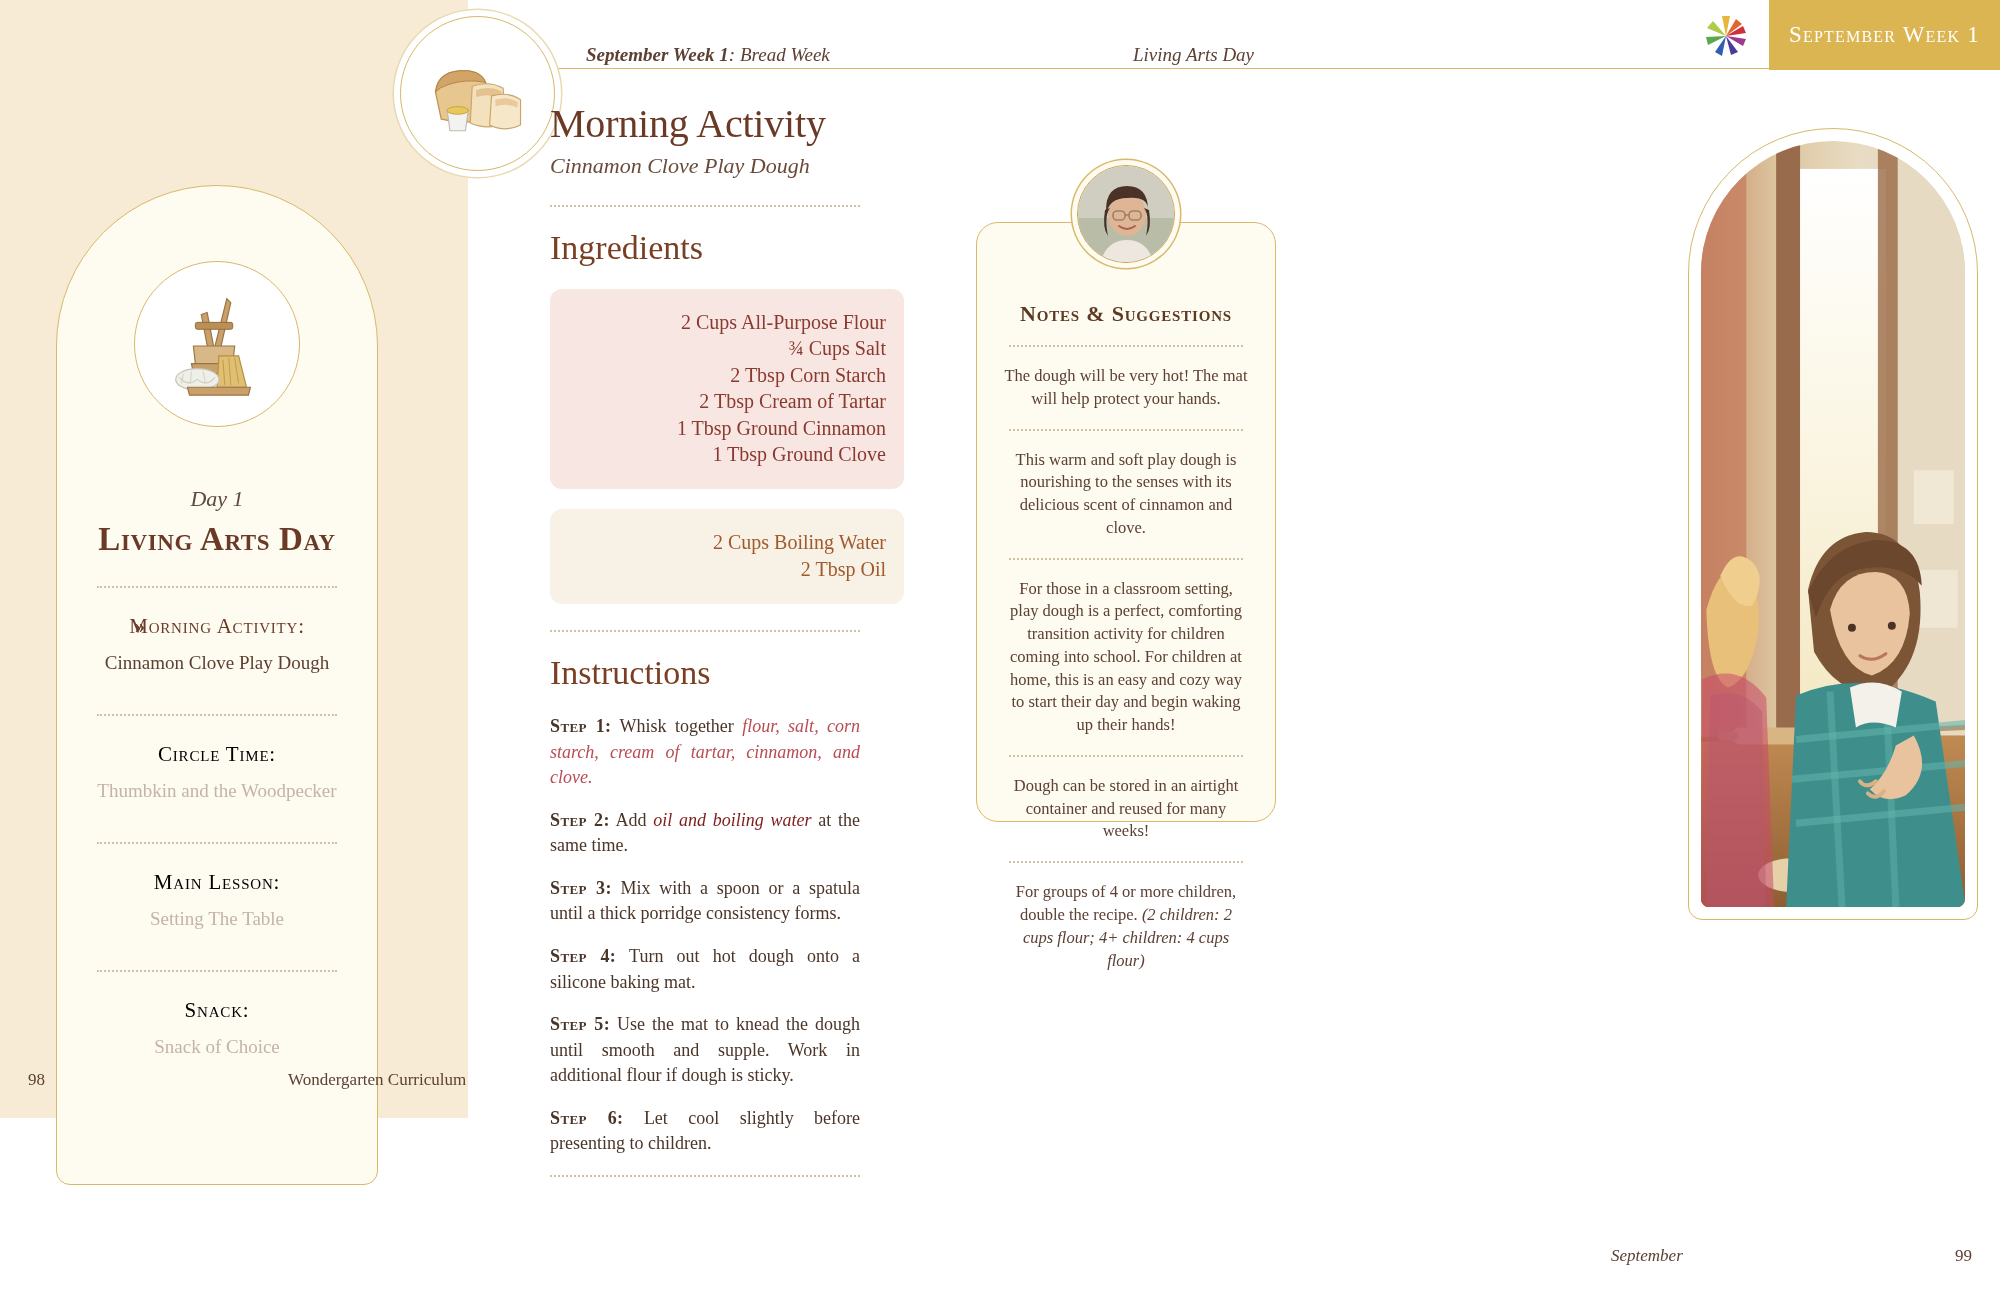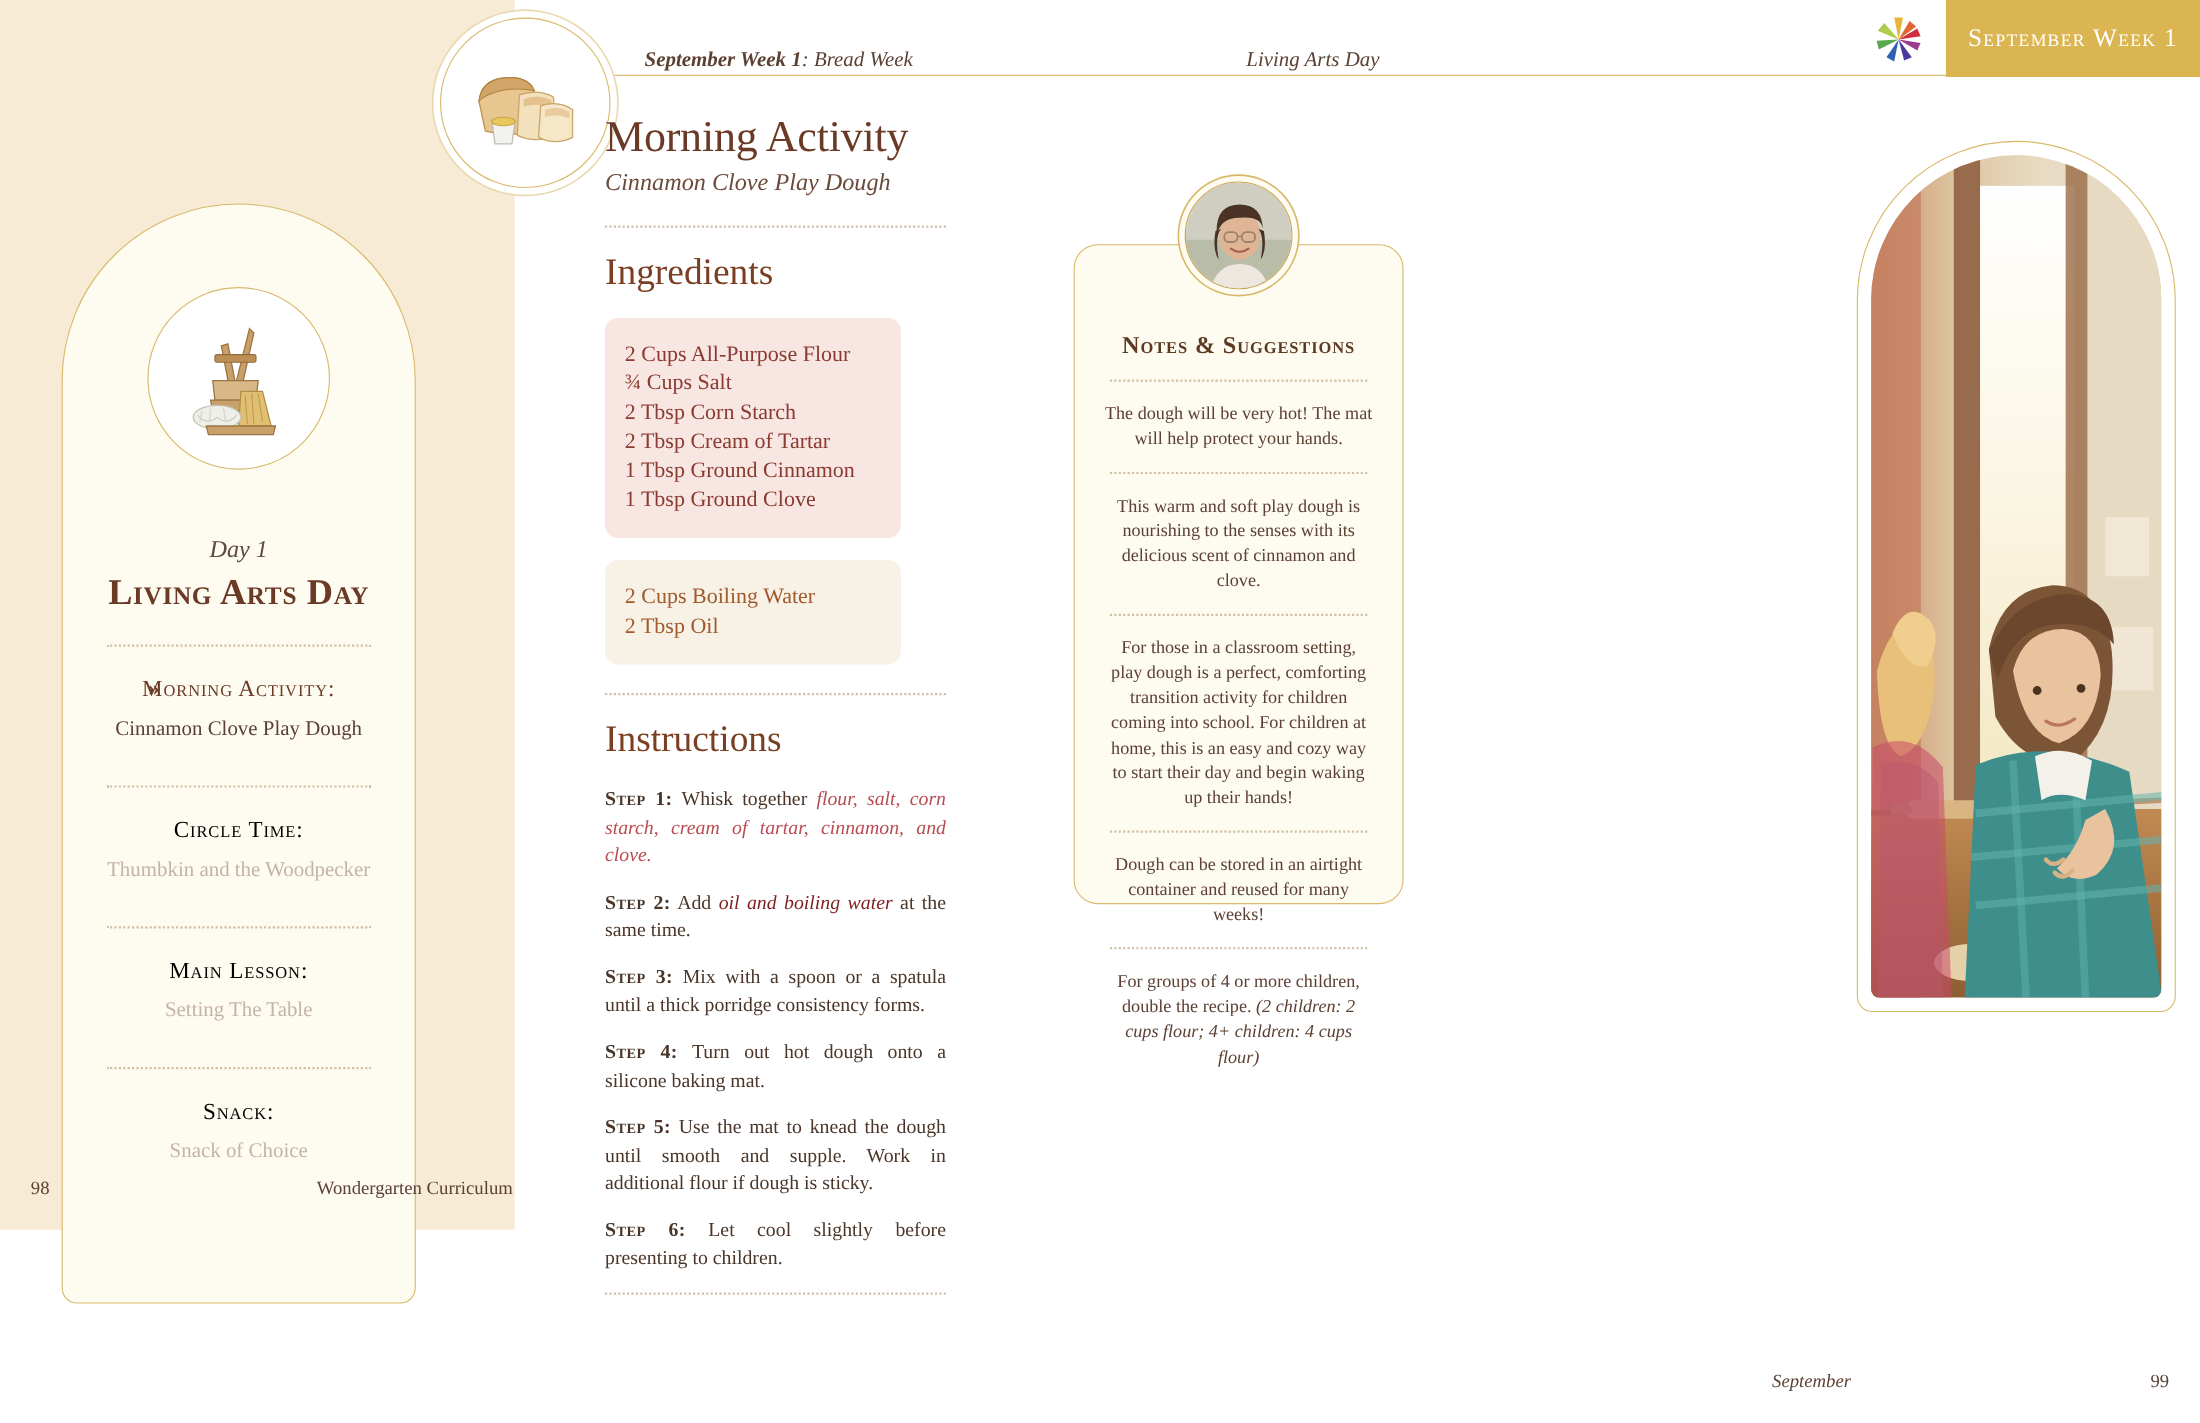--- a/index.html
+++ b/index.html
@@ -175,23 +175,24 @@
   }
   .sec-head {
     margin-top: 22px;
     font-size: 34px;
     color: #7A3E22;
     font-weight: 400;
   }
 
   .ing-box {
     margin-top: 22px;
-    width: 269px;
+    width: 354px;
     border-radius: 12px;
     padding: 20px 18px 22px 18px;
+    text-align: right;
   }
   .ing-box.dry { background: #F8E6E2; }
   .ing-box.wet { background: #F7F1E6; margin-top: 20px; }
   .ing-box li {
     list-style: none;
     font-size: 20px;
     line-height: 1.32;
     color: #8A3A30;
   }
   .ing-box.wet li { color: #A05A2C; }

